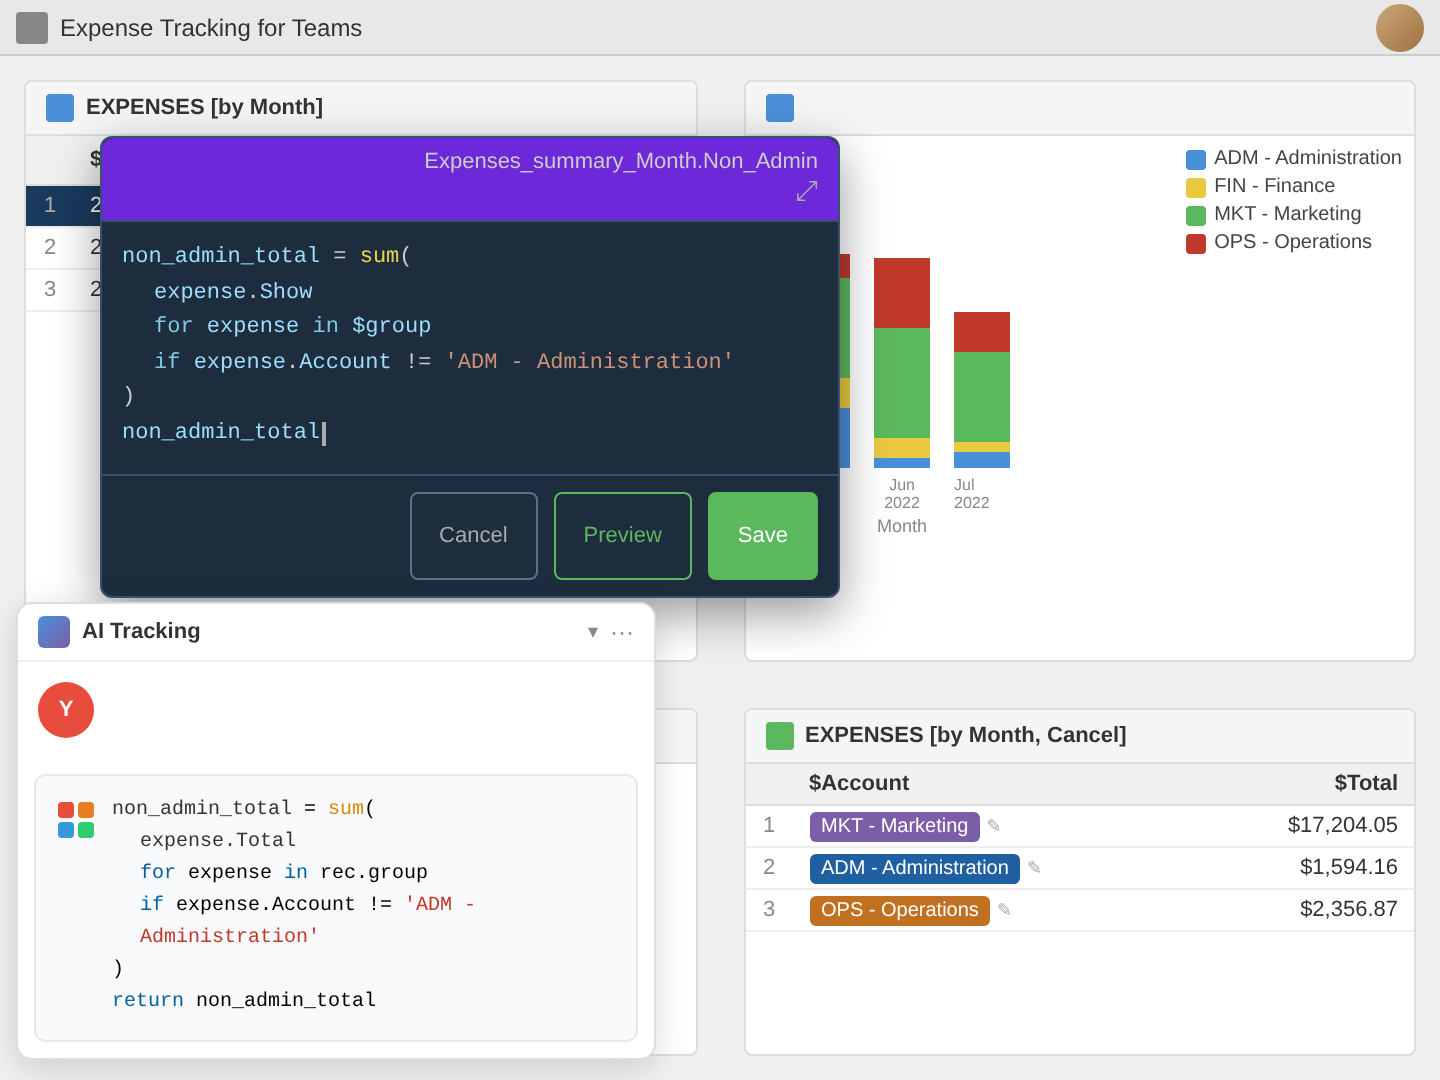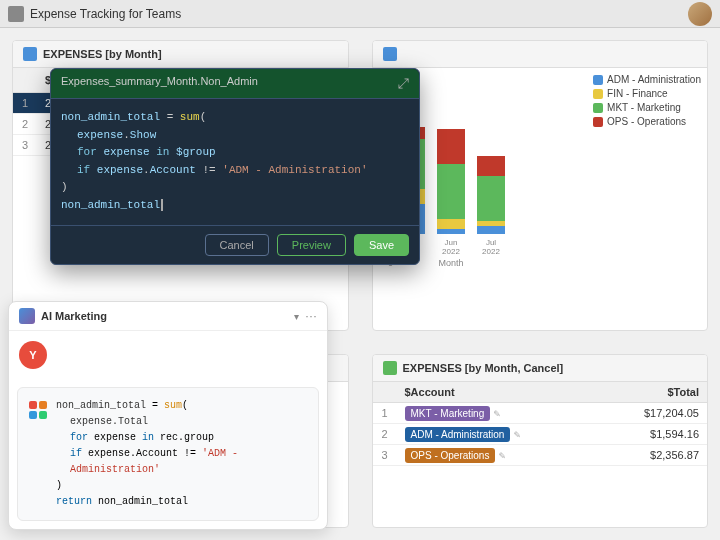--- a/index.html
+++ b/index.html
@@ -162,26 +162,27 @@
       top: 40px;
       left: 50px;
       width: 370px;
       background: #1e2d3d;
       border: 1px solid #3a5070;
       border-radius: 6px;
       z-index: 100;
       box-shadow: 0 8px 24px rgba(0,0,0,0.4);
     }
     .formula-title-bar {
-      background: #14532d;
+      background: #6d28d9;
       padding: 6px 10px;
       display: flex;
-      align-items: flex-start;
+      align-items: flex-end;
       border-radius: 6px 6px 0 0;
       border-bottom: 1px solid #3a5070;
+      flex-direction: column;
     }
     .formula-title {
       color: #ccc;
       font-size: 11px;
       flex: 1;
     }
     .formula-expand-btn {
       background: none;
       border: none;
       color: #aaa;
@@ -204,21 +205,21 @@
       display: flex;
       justify-content: flex-end;
       gap: 8px;
       padding: 8px 10px;
       border-top: 1px solid #3a5070;
     }
     .btn-cancel {
       background: none;
       border: 1px solid #5a7090;
       color: #aaa;
-      padding: 4px 14px;
+      padding: 15px 14px;
       border-radius: 4px;
       cursor: pointer;
       font-size: 11px;
     }
     .btn-preview {
       background: none;
       border: 1px solid #5cb85c;
       color: #5cb85c;
       padding: 4px 14px;
       border-radius: 4px;
@@ -435,21 +436,21 @@
             </div>
           <div class="x-labels" id="x-labels-container" style="display: flex; gap: 12px; margin-top: 2px;">
               <div style="width: 28px; font-size: 8px; color: rgb(136, 136, 136); text-align: center; margin-top: 2px;">
                 <span style="display:block;">May</span>
                 <span style="display:block;">2022</span>
               </div>
               <div style="width: 28px; font-size: 8px; color: rgb(136, 136, 136); text-align: center; margin-top: 2px;">
                 <span style="display:block;">Jun</span>
                 <span style="display:block;">2022</span>
               </div>
-              <div style="width: 28px; font-size: 8px; color: rgb(136, 136, 136); text-align: center; margin-top: 2px;">
+              <div style="width: 28px; font-size: 8px; color: rgb(136, 136, 136); text-align: left; margin-top: 2px;">
                 <span style="display:block;">Jul</span>
                 <span style="display:block;">2022</span>
               </div>
             </div>
           <div style="text-align:center; font-size:9px; color:#888; margin-top:2px;">Month</div>
         </div>
       </div>
 
       <div class="chart-legend" id="chart-legend">
           <div style="display: flex; align-items: center; gap: 4px; font-size: 10px; color: rgb(68, 68, 68);">
@@ -545,21 +546,21 @@
     <div class="formula-buttons">
       <button class="btn-cancel">Cancel</button>
       <button class="btn-preview">Preview</button>
       <button class="btn-save">Save</button>
     </div>
   </div>
 
   <div class="ai-panel">
     <div class="ai-panel-header">
       <div class="ai-icon"></div>
-      <span class="ai-title">AI Marketing</span>
+      <span class="ai-title">AI Tracking</span>
       <span class="ai-header-arrow">▾</span>
       <span class="ai-header-dots">···</span>
     </div>
     <div class="chat-area">
       <div class="chat-avatar">Y</div>
     </div>
     <div class="ai-code-block">
       <svg class="ai-code-icon" viewBox="0 0 20 20">
         <rect x="1" y="1" width="8" height="8" rx="2" class="dot1"></rect>
         <rect x="11" y="1" width="8" height="8" rx="2" class="dot2"></rect>

